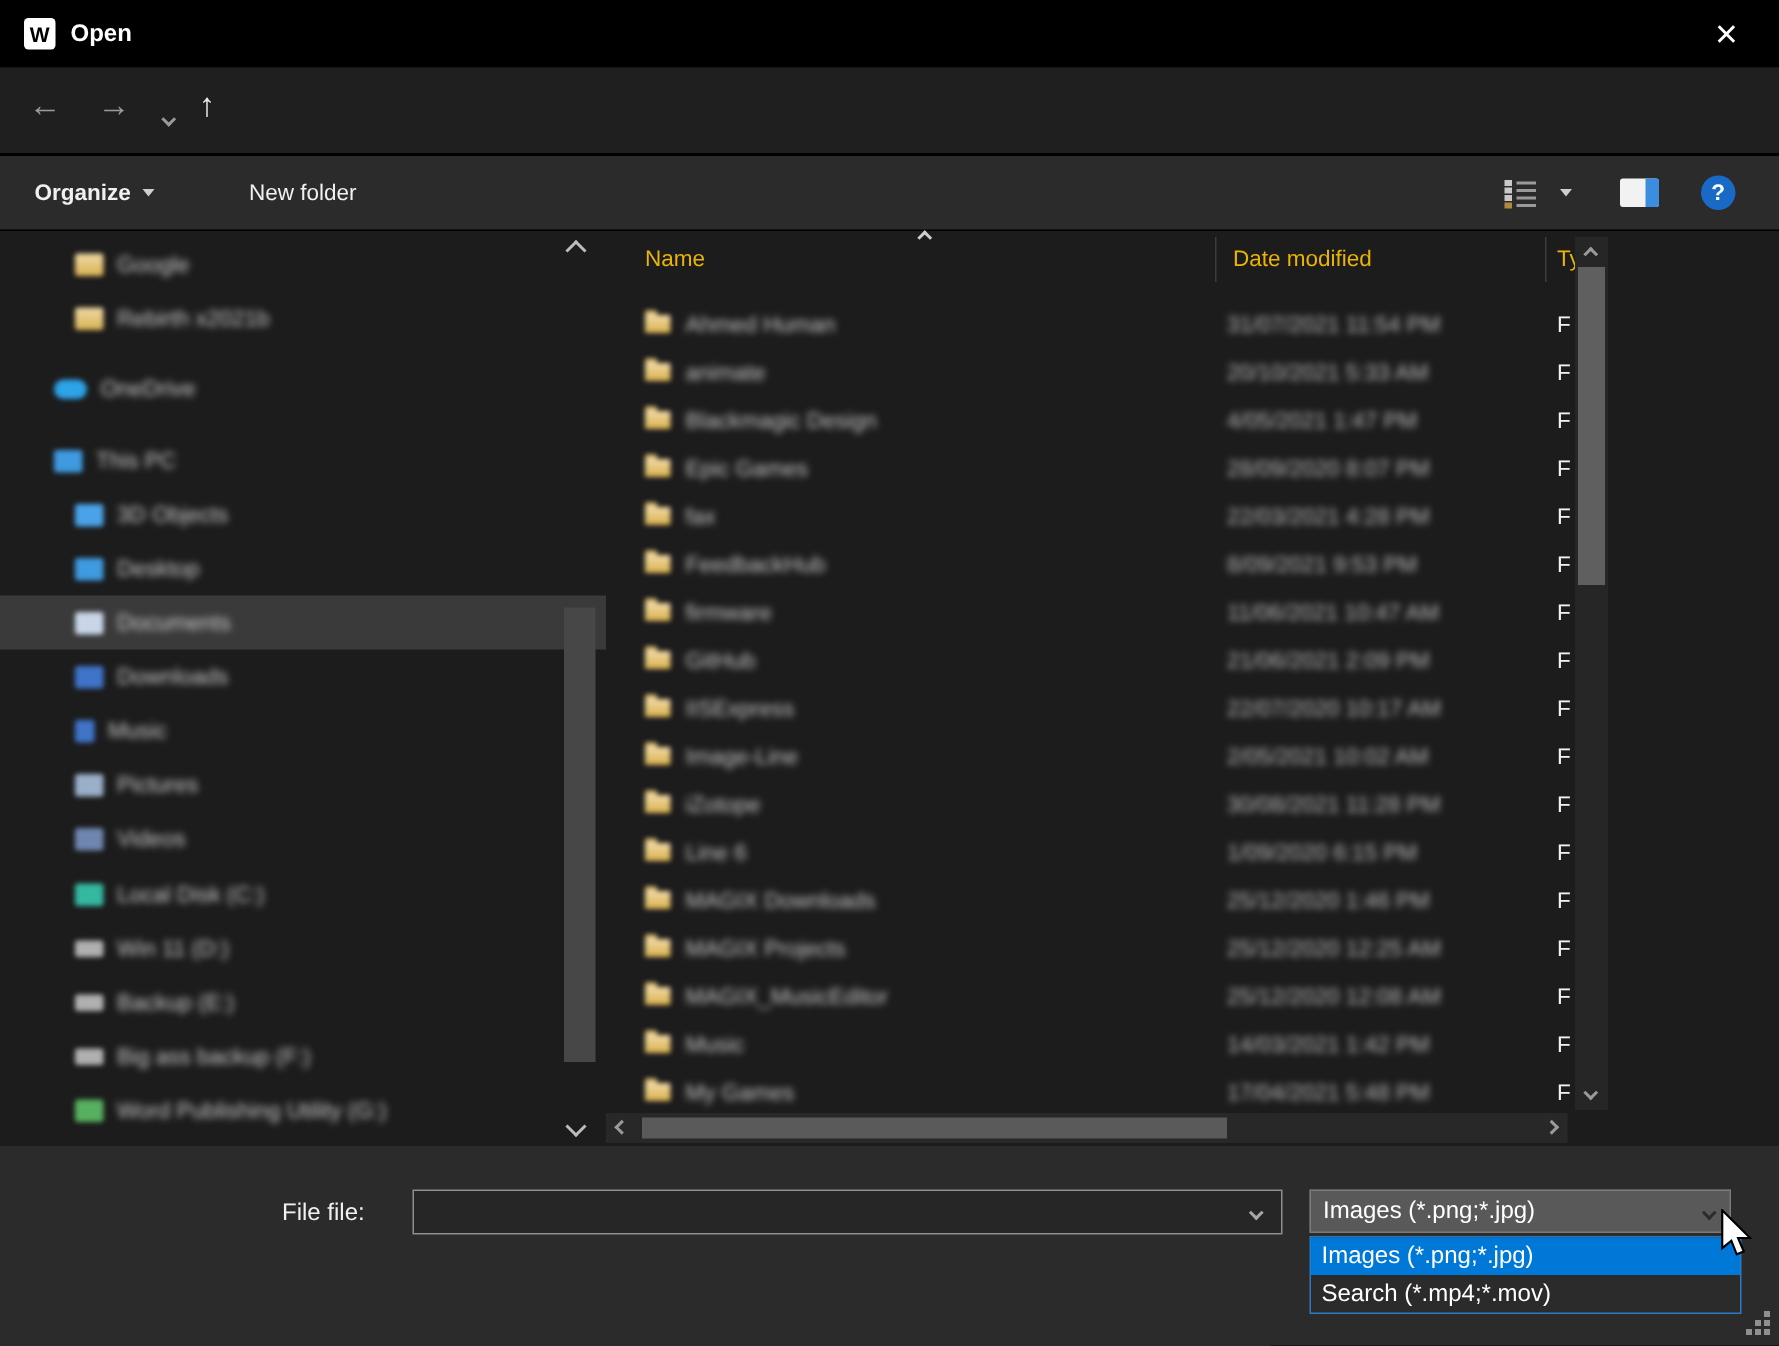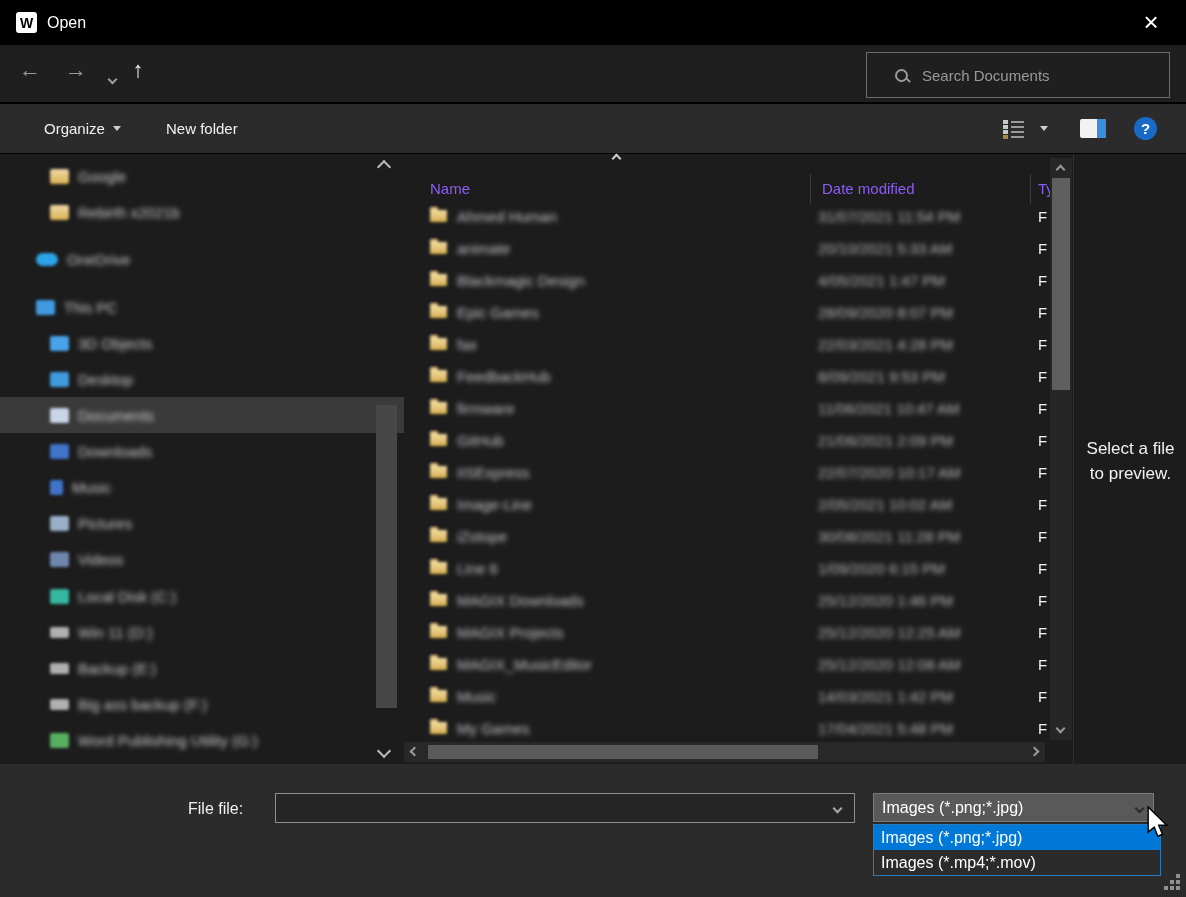--- a/index.html
+++ b/index.html
@@ -3,21 +3,21 @@
 <meta charset="utf-8">
 <style>
   html,body{margin:0;padding:0;background:#111;}
   .win{position:relative;width:1186px;height:897px;background:#1f1f1f;overflow:hidden;
        font-family:"Liberation Sans",sans-serif;color:#e8e8e8;font-size:15px;}
 
   
   .titlebar{position:absolute;left:0;top:0;width:100%;height:45px;background:#000;display:flex;align-items:center;}
   .appicon{width:21px;height:21px;background:#fff;border-radius:3px;margin:0 10px 0 16px;
            display:flex;align-items:center;justify-content:center;color:#000;font-weight:bold;font-size:14px;}
-  .title{font-size:16px;color:#fff;}
+  .title{font-size:16px;color:#fff;font-weight:bold;}
   .closebtn{position:absolute;right:12px;top:0;width:46px;height:45px;display:flex;align-items:center;justify-content:center;
             color:#fff;font-size:26px;font-weight:300;cursor:default;}
 
   
   .navbar{position:absolute;left:0;top:45px;width:100%;height:57px;background:#1f1f1f;border-bottom:2px solid #000;}
   .navbtn{position:absolute;top:12px;font-size:22px;color:#9a9a9a;width:32px;text-align:center;}
   .nav-up{color:#ececec;}
   .cv{display:inline-block;width:8px;height:8px;border-right:2px solid #bdbdbd;border-bottom:2px solid #bdbdbd;}
   .cv-d{transform:rotate(45deg);} .cv-u{transform:rotate(-135deg);}
   .cv-r{transform:rotate(-45deg);} .cv-l{transform:rotate(135deg);}
@@ -81,21 +81,21 @@
   .ic-pictures{background:#9ab0c9;}
   .ic-videos{background:#6f87b0;}
   .ic-disk-teal{background:#35b8a0;}
   .ic-disk{background:#b0b0b0;height:11px;}
   .ic-disk-green{background:#57b060;}
   .sb-chev{position:absolute;left:379px;}
   .sb-thumb{position:absolute;left:376px;top:251px;width:21px;height:303px;background:#474747;}
 
   
   .filearea{position:absolute;left:404px;top:0;width:646px;height:100%;}
-  .colhead{position:absolute;left:0;top:16px;width:100%;height:38px;color:#8b5cf6;}
+  .colhead{position:absolute;left:0;top:0;width:100%;height:38px;color:#eab308;}
   .colhead .c{position:absolute;top:10px;}
   .colsep{position:absolute;top:4px;width:1px;height:30px;background:#3c3c3c;}
   .sortcv{position:absolute;left:209px;top:1px;}
   .rows{position:absolute;left:0;top:46px;width:100%;}
   .frow{height:32px;position:relative;display:flex;align-items:center;}
   .folder{width:17px;height:12px;background:linear-gradient(#f0dca6,#d8af4e);border-radius:1px;position:relative;
           margin:0 10px 0 26px;flex:none;}
   .folder:before{content:"";position:absolute;left:0;top:-3px;width:8px;height:3px;background:#e3c679;border-radius:1px 1px 0 0;}
   .fname{color:#d8d8d8;}
   .fdate{position:absolute;left:414px;color:#c9c9c9;}
@@ -142,28 +142,24 @@
     <div class="closebtn">×</div>
   </div>
 
   <div class="navbar">
     <div class="navbtn" style="left:14px;">←</div>
     <div class="navbtn" style="left:60px;">→</div>
     <div class="navbtn" style="left:96px;top:18px;"><span class="cv cv-d cv-sm"></span></div>
     <div class="navbtn nav-up" style="left:122px;">↑</div>
 
 
-    <div class="searchbox">
-      <span class="mag"></span>
-      <input class="searchinput" placeholder="Search Documents" style="">
-    </div>
   </div>
 
   <div class="toolbar">
-    <div class="tbtn" style="left:44px;">
+    <div class="tbtn" style="left:23px;font-weight:bold;">
       <span>Organize</span>
       <span class="tri-d"></span>
     </div>
     <div class="tbtn" style="left:166px;">
       <span>New folder</span>
     </div>
     <div class="tbtn" style="left:1003px;">
       <span class="viewicon"></span>
     </div>
     <div class="tbtn" style="left:1040px;">
@@ -357,26 +353,20 @@
   </div>
           <div class="frow">
     <span class="folder redact-soft"></span>
     <span class="fname redact">My Games</span>
     <span class="fdate redact">17/04/2021 5:48 PM</span>
     <span class="ftype">F</span>
   </div>
         </div>
     </div>
 
-    <div class="preview">
-      <div class="pv-text">
-        <div>Select a file</div>
-        <div>to preview.</div>
-      </div>
-    </div>
   </div>
 
   <div class="vscroll">
     <span class="cv cv-u cv-sm vs-up" style="border-color:#9a9a9a;"></span>
     <div class="vthumb"></div>
     <span class="cv cv-d cv-sm vs-dn" style="border-color:#9a9a9a;"></span>
   </div>
 
   <div class="hscroll">
     <span class="cv cv-l cv-sm hs-l" style="border-color:#9a9a9a;"></span>
@@ -388,21 +378,21 @@
     <div class="fn-label">File file:</div>
     <input class="fn-input" value="" style="">
     <span class="cv cv-d cv-sm fn-chev" style="border-color:#a8a8a8;"></span>
 
     <div class="combobox">
       <span>Images (*.png;*.jpg)</span>
       <span class="cv cv-d cv-sm cb-chev"></span>
     </div>
     <div class="droplist">
         <div class="opt hl">Images (*.png;*.jpg)</div>
-        <div class="opt">Images (*.mp4;*.mov)</div>
+        <div class="opt">Search (*.mp4;*.mov)</div>
       </div>
 
     <svg class="cursor" width="24" height="34" viewBox="0 0 13 19">
       <path d="M1 0.5 L1 14.6 L4.4 11.8 L6.4 16.9 L9 15.8 L6.9 10.8 L11.4 10.8 Z" fill="#ffffff" stroke="#000000" stroke-width="0.8"></path>
     </svg>
 
     <div class="grip">
       <i style="left:12px;top:0;"></i>
       <i style="left:6px;top:6px;"></i>
         <i style="left:12px;top:6px;"></i>

